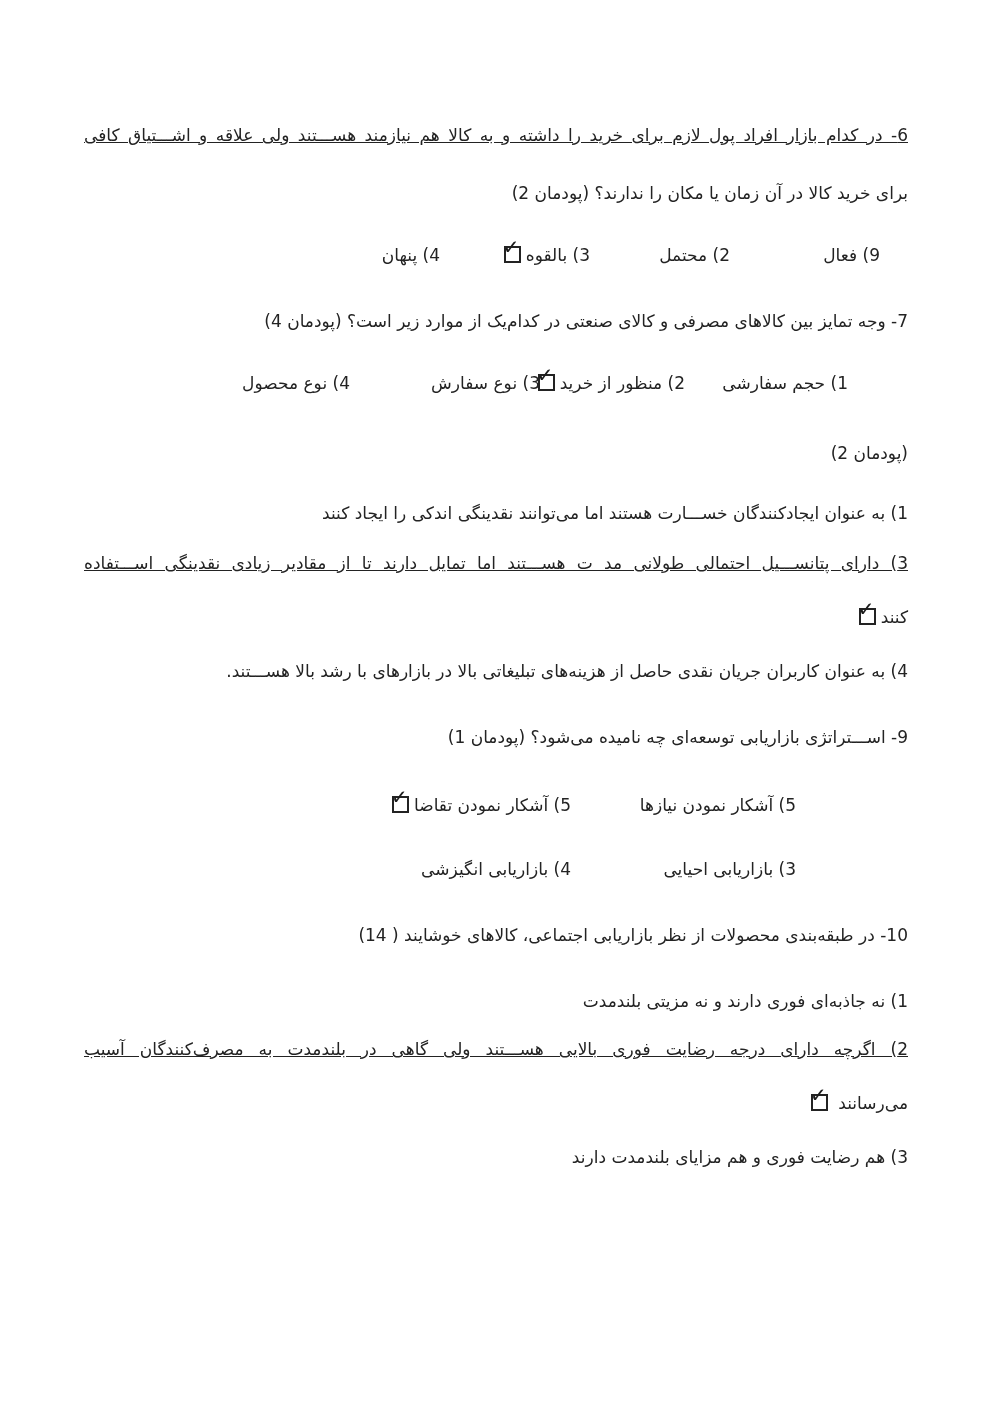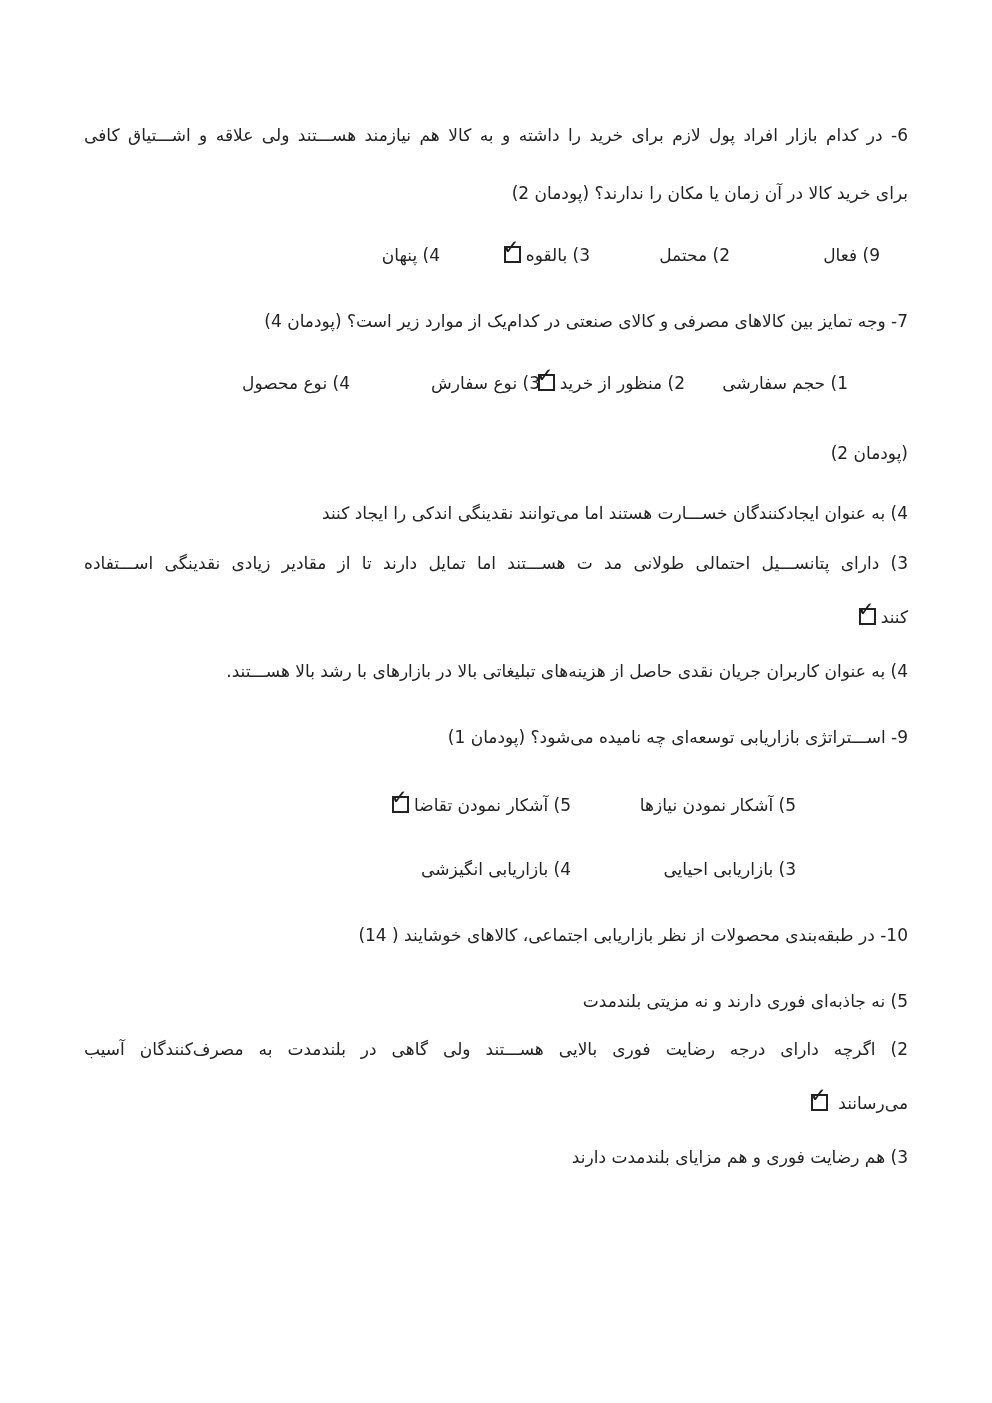--- a/index.html
+++ b/index.html
@@ -8,21 +8,21 @@
     width:992px;height:1403px;
     box-sizing:border-box;
     background:#ffffff;
     padding:122px 84px 0 84px;
     direction:rtl;
     font-family:"DejaVu Sans", sans-serif;
     font-size:17px;
     color:#232323;
   }
   .ln{line-height:26px;min-height:26px;text-align:right;}
-  .just{text-align:justify;text-align-last:justify;}
+  .just{text-align:justify;text-align-last:justify;text-decoration:underline;}
   .g22{margin-bottom:22px}.g24{margin-bottom:24px}.g28{margin-bottom:28px}
   .g32{margin-bottom:32px}.g34{margin-bottom:34px}.g36{margin-bottom:36px}
   .g38{margin-bottom:38px}.g40{margin-bottom:40px}.g42{margin-bottom:42px}
   .g44{margin-bottom:44px}
   .optrow{display:flex;align-items:baseline;}
   .slot{white-space:nowrap;text-align:right;}
   .q6row{padding-right:28px;}
   .q6row .s1{width:150px}.q6row .s2{width:140px}.q6row .s3{width:150px}.q6row .s4{flex:1}
   .q7row{padding-right:60px;}
   .q7row .s1{width:163px}.q7row .s2{width:145px}.q7row .s3{width:190px}.q7row .s4{flex:1}
@@ -60,39 +60,39 @@
     <div class="ln optrow q7row g44">
       <span class="slot s1"><span>1)  حجم سفارشی</span></span>
       <span class="slot s2"><span>2) منظور از خرید</span><span class="cb"><span class="tick">✓</span></span></span>
       <span class="slot s3"><span>3) نوع سفارش</span></span>
       <span class="slot s4"><span>4) نوع محصول</span></span>
     </div>
   </section>
 
   <section>
     <div class="ln g34">(پودمان 2)</div>
-    <div class="ln g24">4)  به عنوان ایجادکنندگان خســـارت هستند اما می‌توانند نقدینگی اندکی را ایجاد کنند</div>
+    <div class="ln g24">1)  به عنوان ایجادکنندگان خســـارت هستند اما می‌توانند نقدینگی اندکی را ایجاد کنند</div>
     <div class="ln just g28">3)  دارای پتانســـیل احتمالی طولانی مد ت هســـتند اما تمایل دارند تا از مقادیر زیادی نقدینگی اســـتفاده</div>
     <div class="ln g28"><span>کنند</span><span class="cb"><span class="tick">✓</span></span></div>
     <div class="ln g40">4)  به عنوان کاربران جریان نقدی حاصل از هزینه‌های تبلیغاتی بالا در بازارهای با رشد بالا هســـتند.</div>
   </section>
 
   <section>
     <div class="ln g42">9- اســـتراتژی بازاریابی توسعه‌ای چه نامیده می‌شود؟ (پودمان 1)</div>
     <div class="ln optrow q9row g38">
       <span class="slot s1"><span>5)  آشکار نمودن نیازها</span></span>
       <span class="slot s2"><span>5) آشکار نمودن تقاضا</span><span class="cb"><span class="tick">✓</span></span></span>
     </div>
     <div class="ln optrow q9row g40">
       <span class="slot s1"><span>3) بازاریابی احیایی</span></span>
       <span class="slot s2"><span>4) بازاریابی انگیزشی</span></span>
     </div>
   </section>
 
   <section>
     <div class="ln g40">10- در طبقه‌بندی محصولات از نظر بازاریابی اجتماعی، کالاهای خوشایند ( 14)</div>
-    <div class="ln g22">5)  نه جاذبه‌ای فوری دارند و نه مزیتی بلندمدت</div>
+    <div class="ln g22">1)  نه جاذبه‌ای فوری دارند و نه مزیتی بلندمدت</div>
     <div class="ln just g28">2)  اگرچه دارای درجه رضایت فوری بالایی هســـتند ولی گاهی در بلندمدت به مصرف‌کنندگان آسیب</div>
     <div class="ln g28"><span>می‌رسانند</span> <span class="cb"><span class="tick">✓</span></span></div>
     <div class="ln">3)  هم رضایت فوری و هم مزایای بلندمدت دارند</div>
   </section>
 
 </div>
 
 </body></html>

